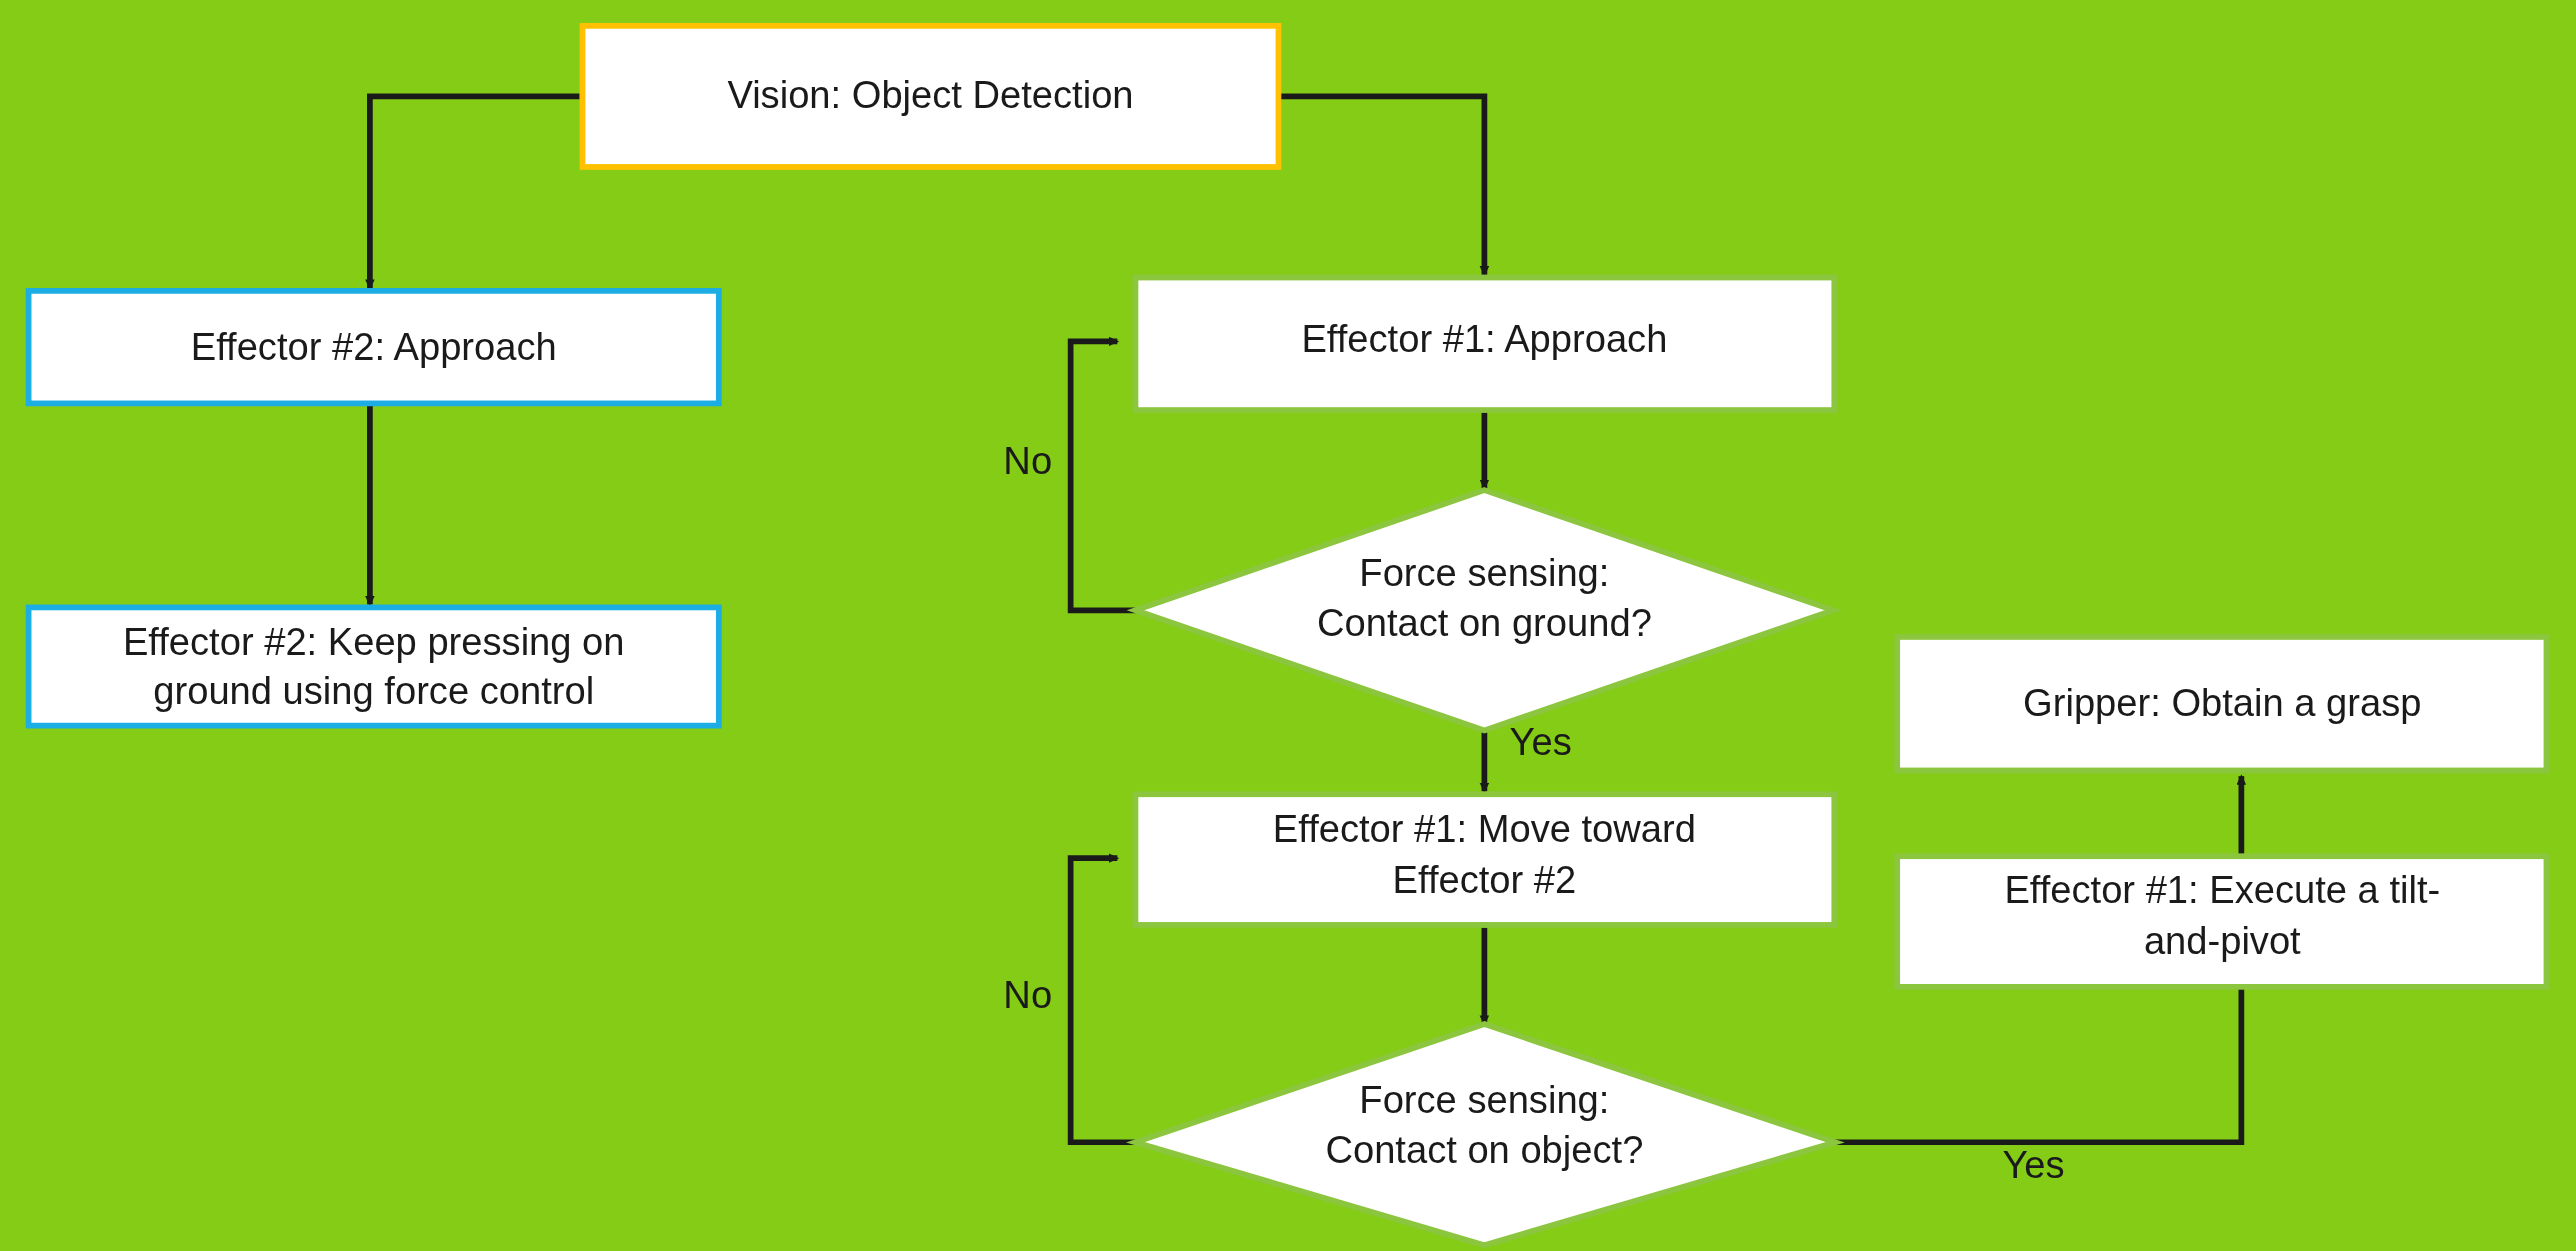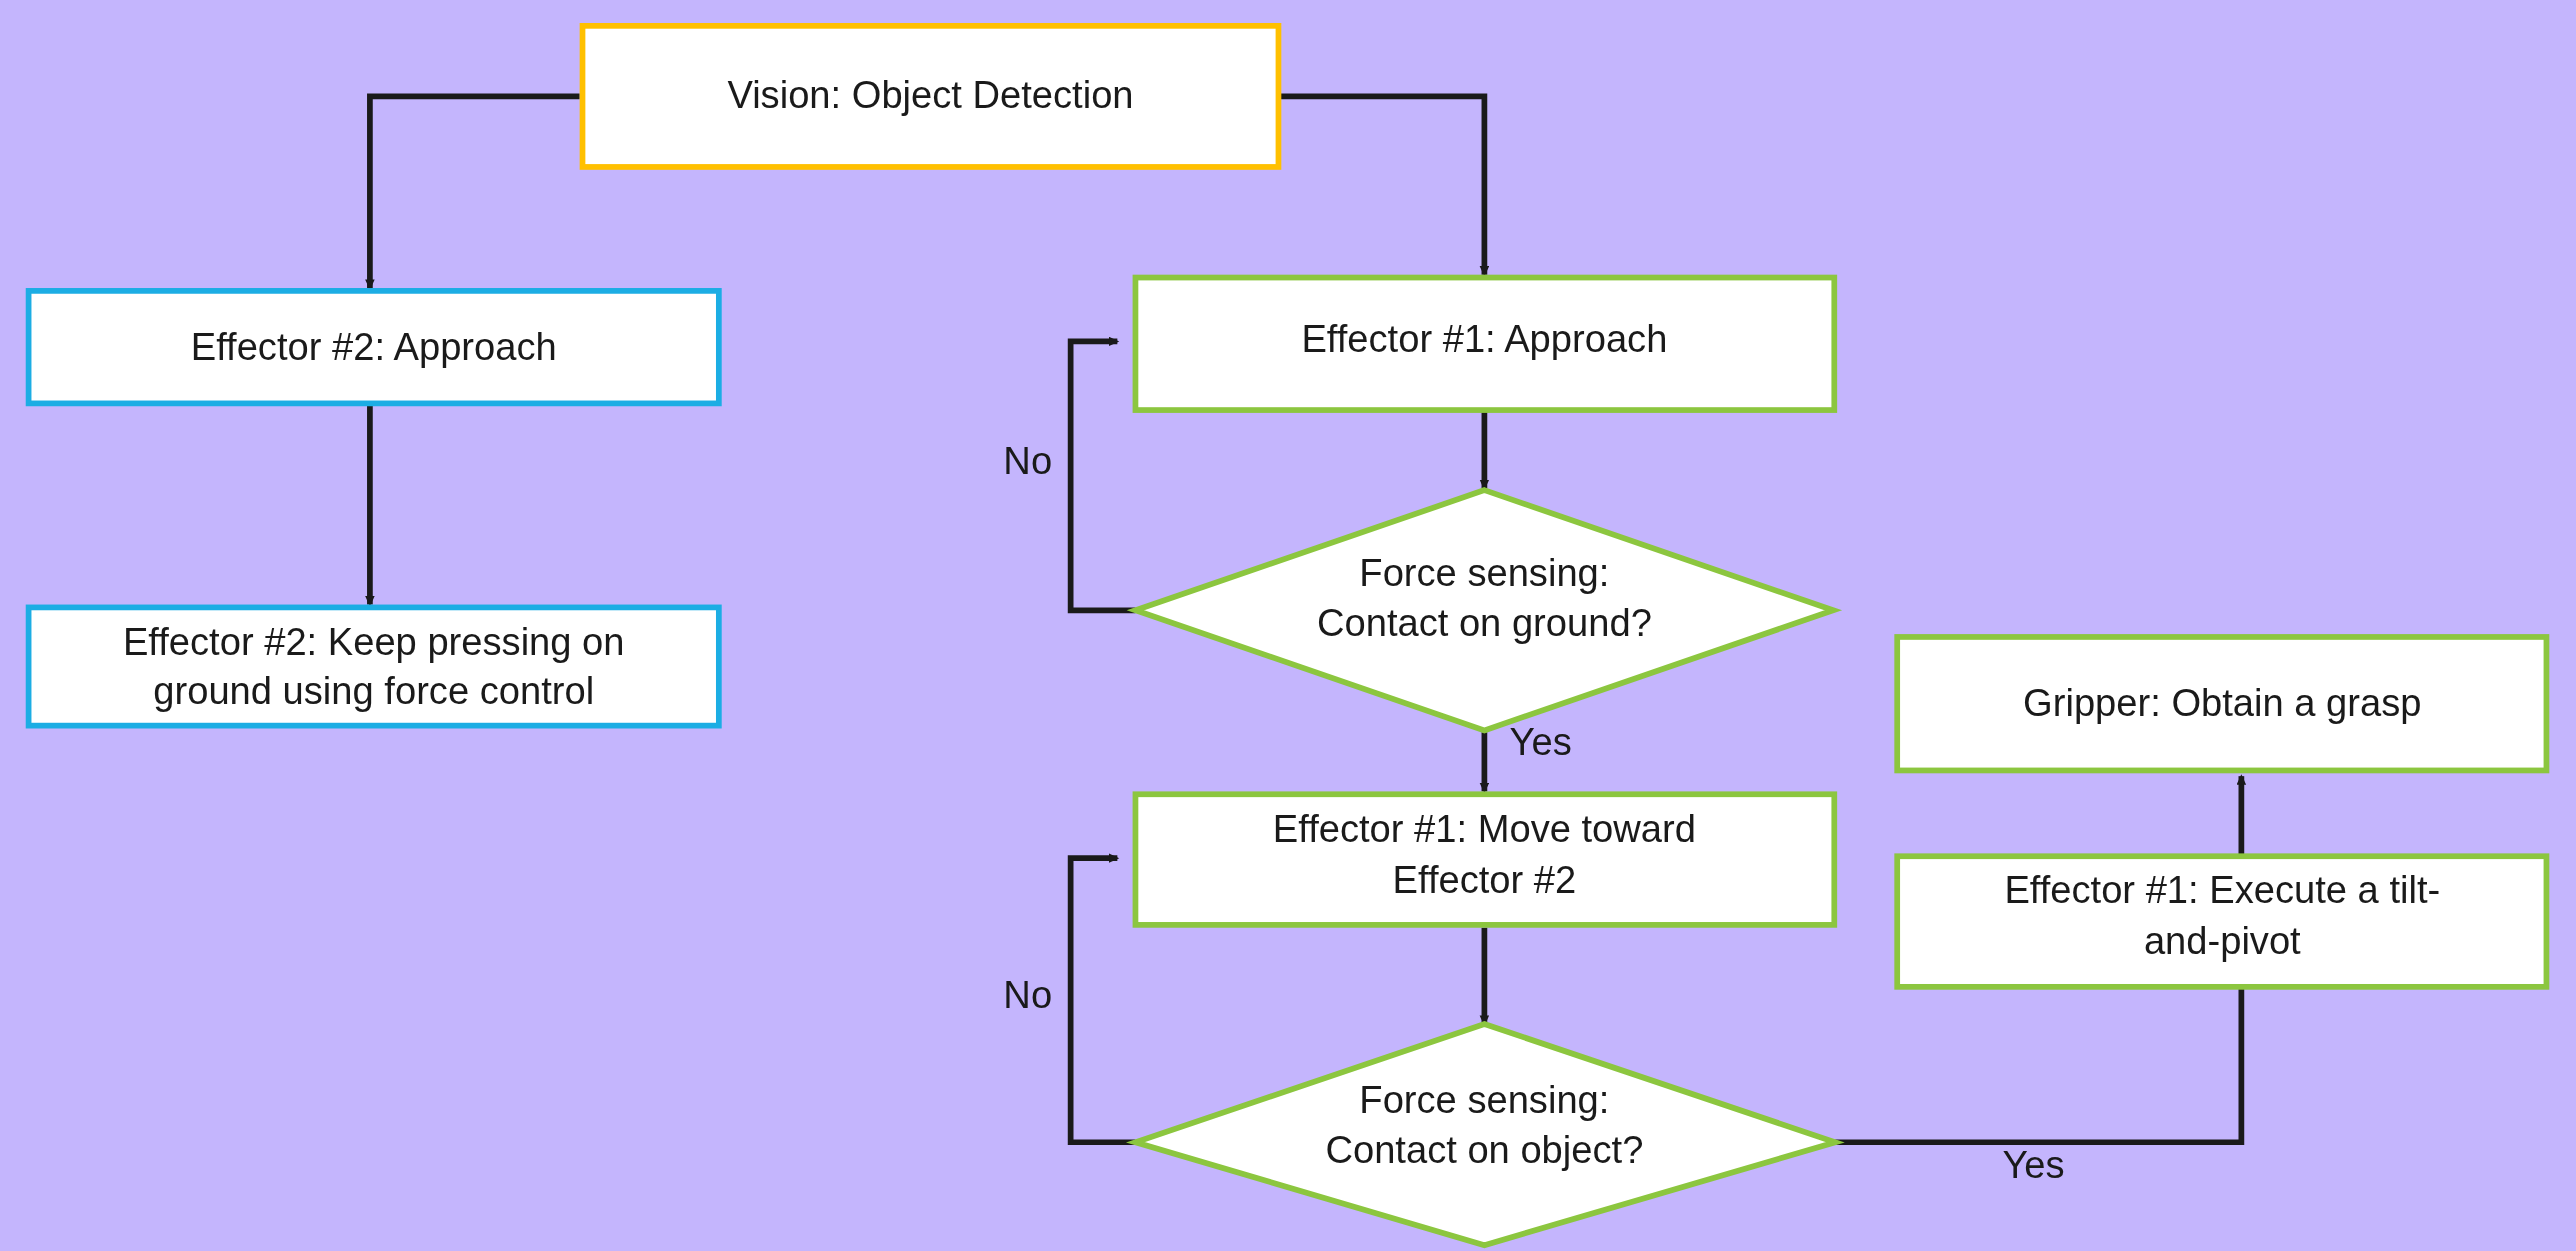--- a/index.html
+++ b/index.html
@@ -4,21 +4,21 @@
 <style>
   html, body {
     margin: 0;
     padding: 0;
     background: #ffffff;
   }
   #canvas {
     position: relative;
     width: 2576px;
     height: 1252px;
-    background: #c4b5fd;
+    background: #84cc16;
     font-family: "Liberation Sans", sans-serif;
     overflow: hidden;
   }
   svg.flow {
     position: absolute;
     top: 0;
     left: 0;
     width: 2576px;
     height: 1252px;
   }

